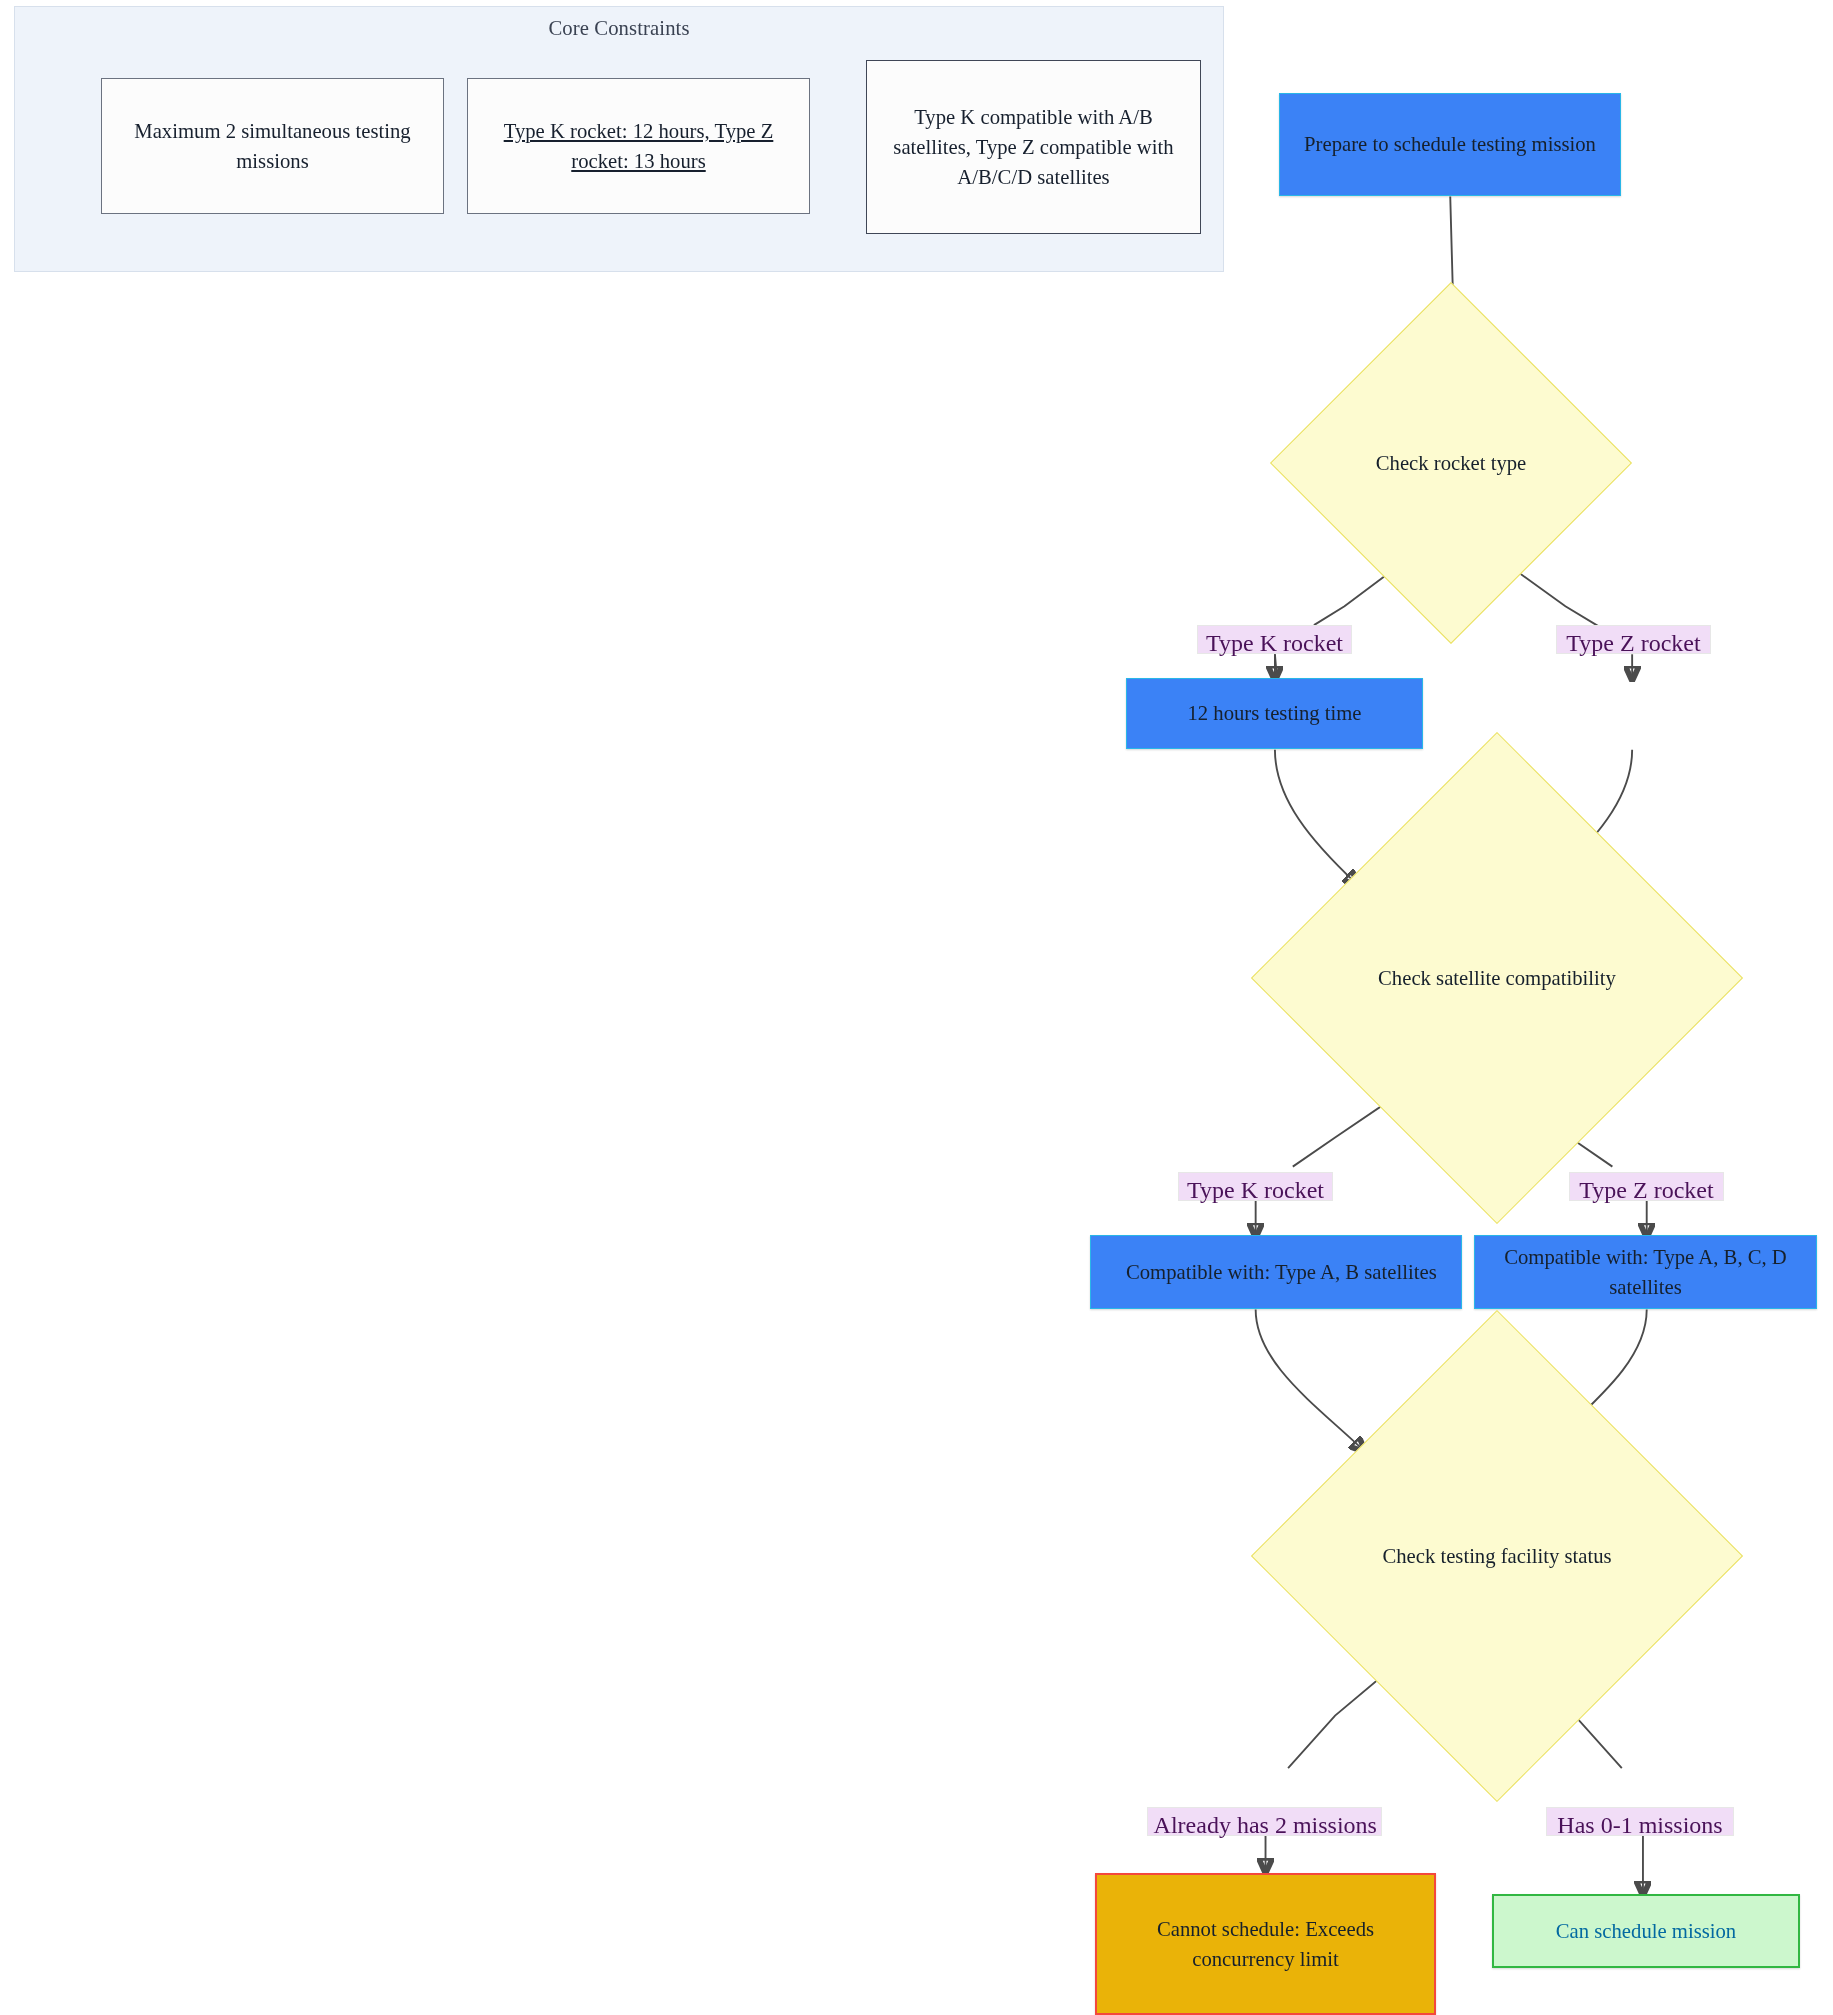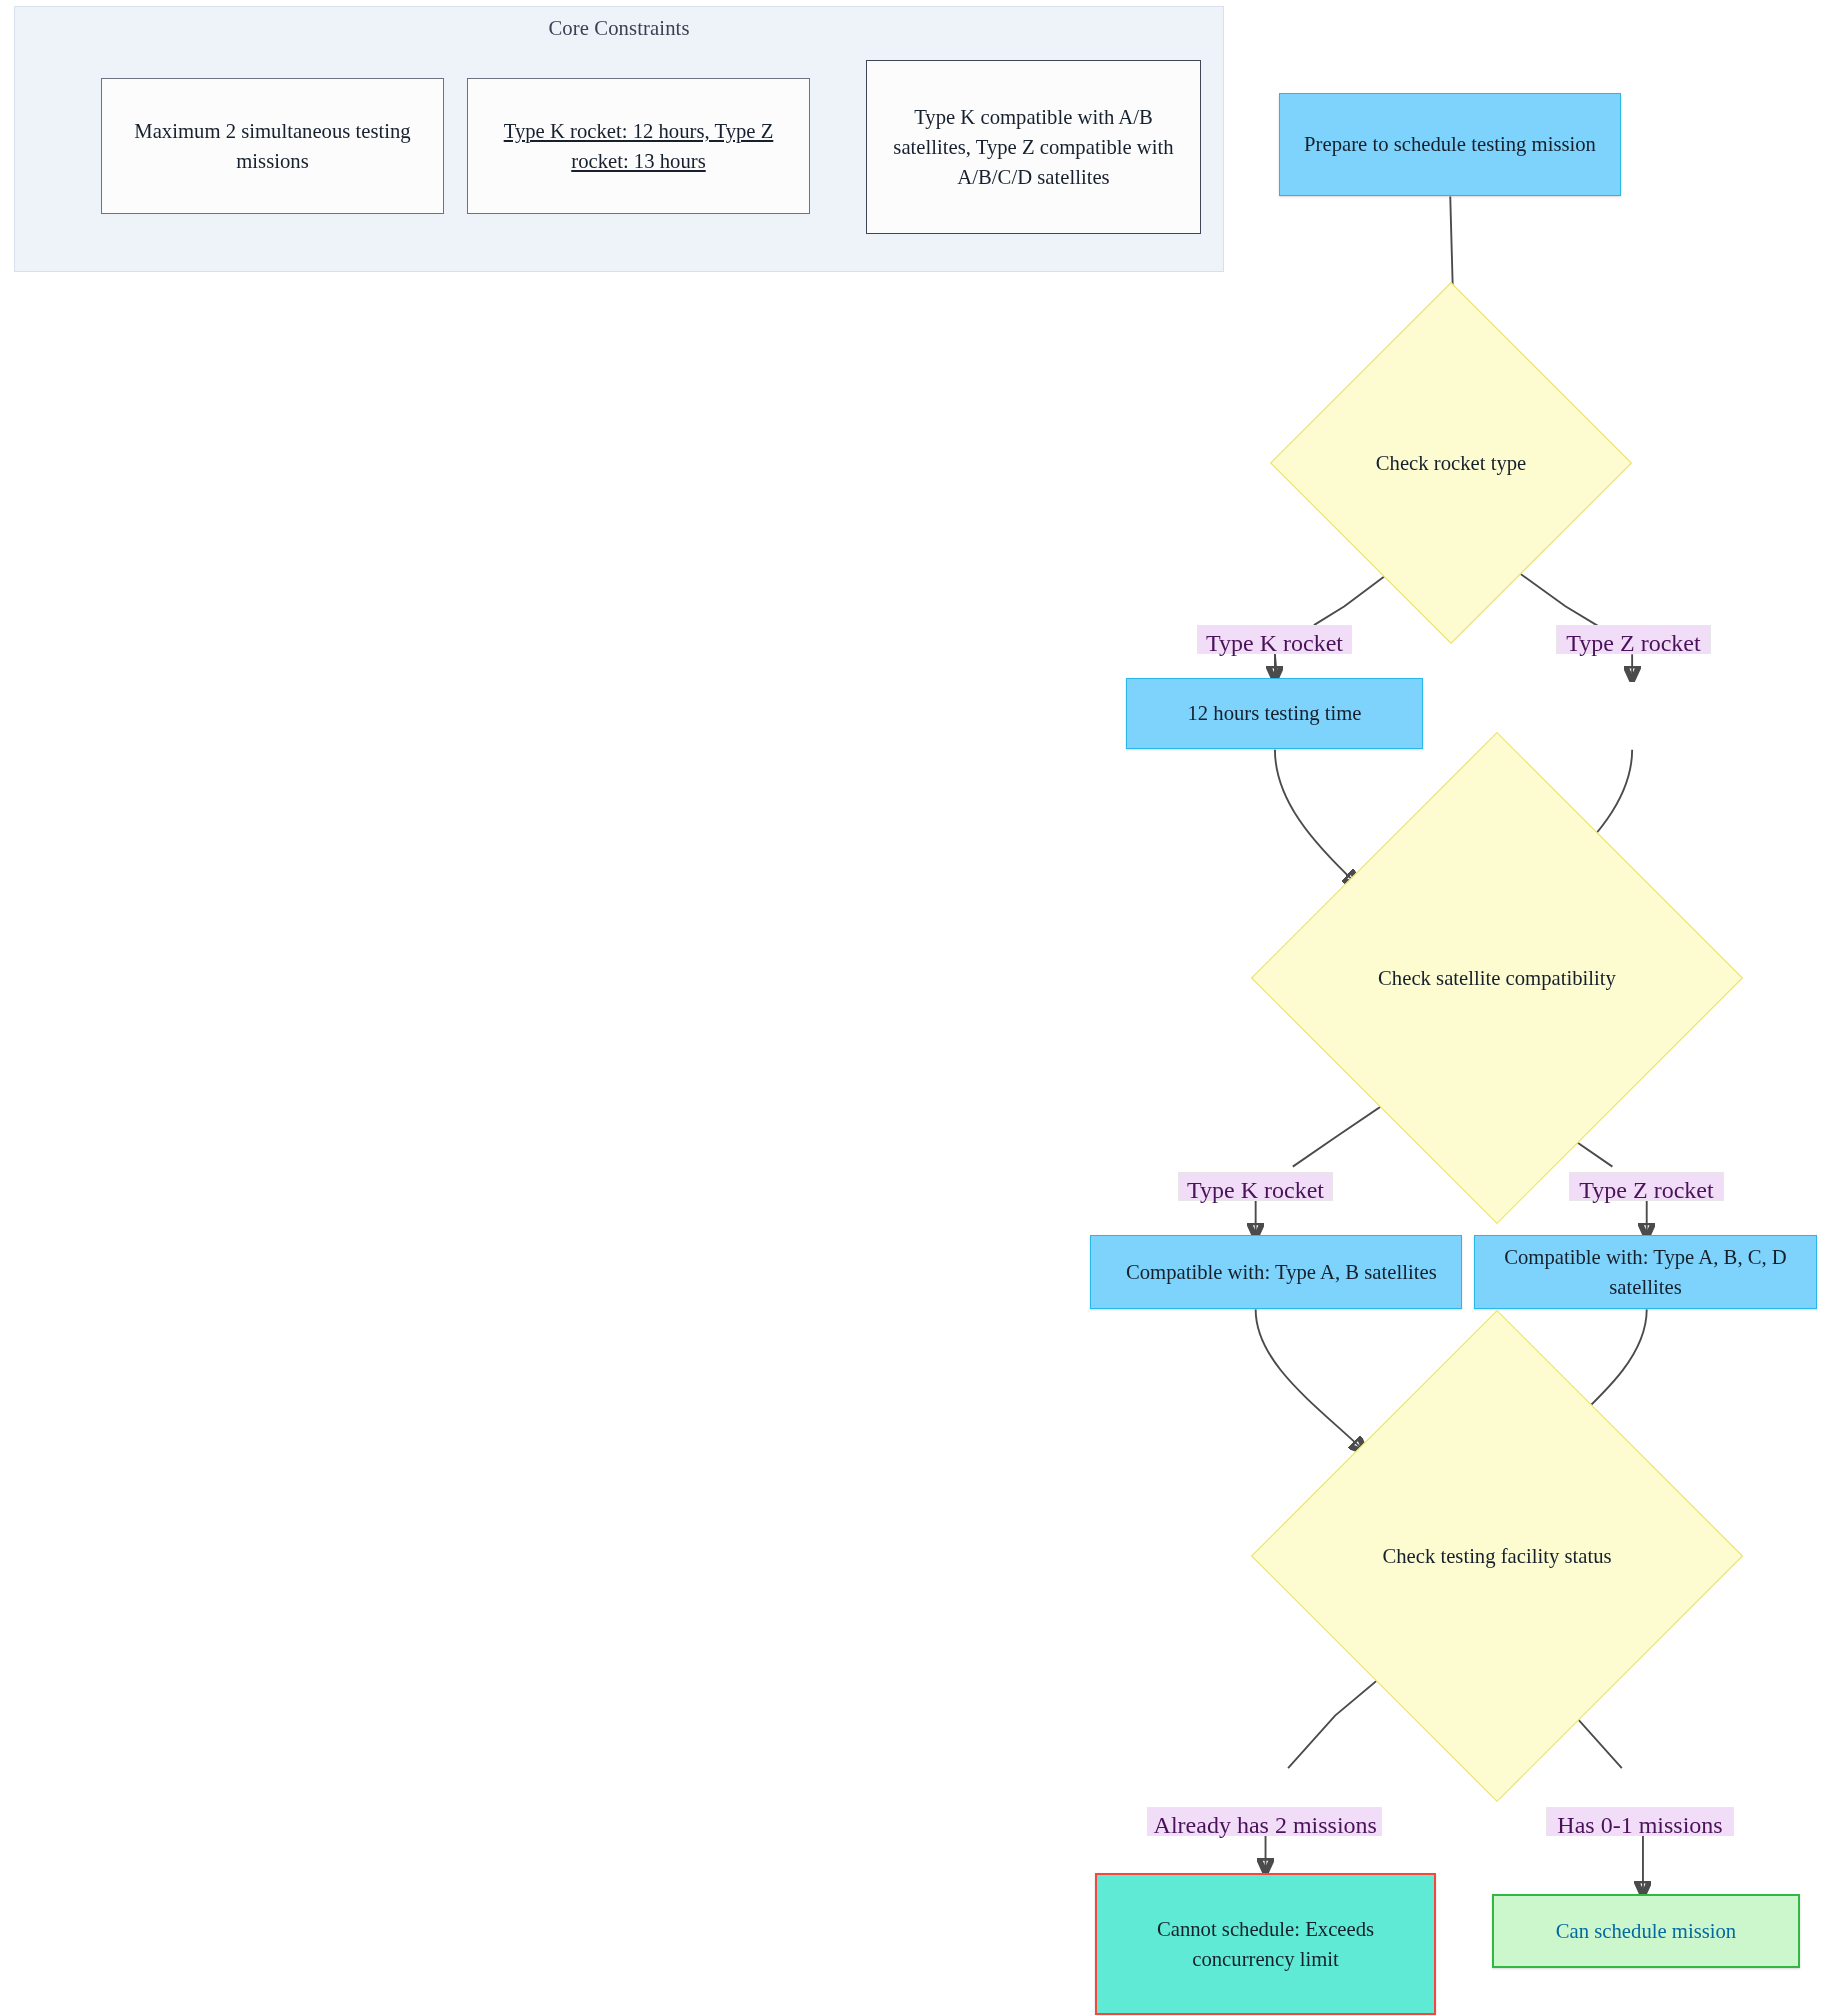--- a/index.html
+++ b/index.html
@@ -65,27 +65,27 @@
     box-sizing: border-box;
     display: flex;
     align-items: center;
     justify-content: center;
     text-align: center;
     font-size: 20.7px;
     line-height: 1.45;
     padding: 3.8px 9.4px;
   }
   .node.process {
-    background: #7dd3fc;
+    background: #3b82f6;
     border: 1.9px solid #29b6e8;
     color: #16202c;
     box-shadow: 0 1.4px 1.9px rgba(0,0,0,.16);
   }
   .node.terminal-bad {
-    background: #5eead4;
+    background: #eab308;
     border: 2.4px solid #f4483c;
     color: #16202c;
     box-shadow: 0 1.4px 1.9px rgba(0,0,0,.16);
   }
   .node.terminal-good {
     background: #ccf7cd;
     border: 2.4px solid #31b742;
     color: #0369a1;
     box-shadow: 0 1.4px 1.9px rgba(0,0,0,.16);
   }

